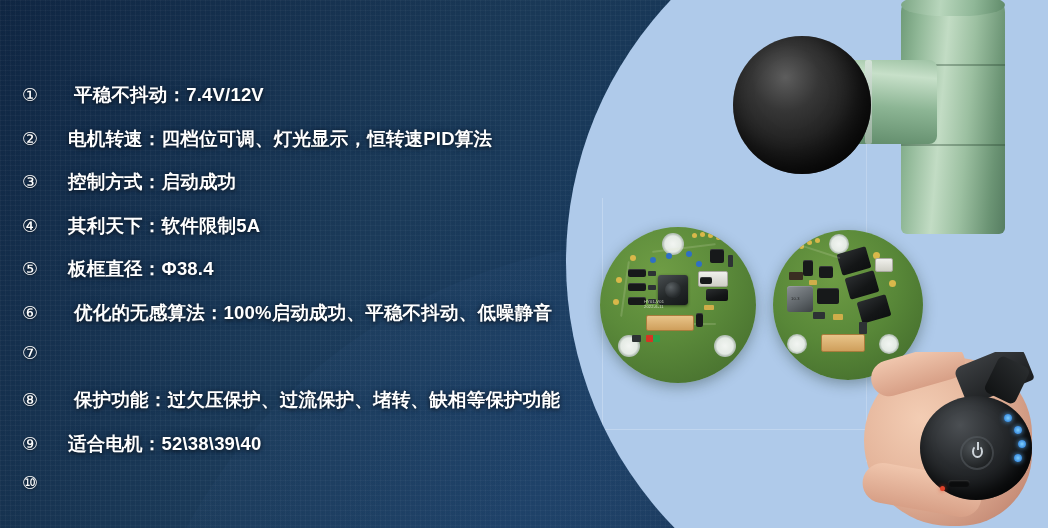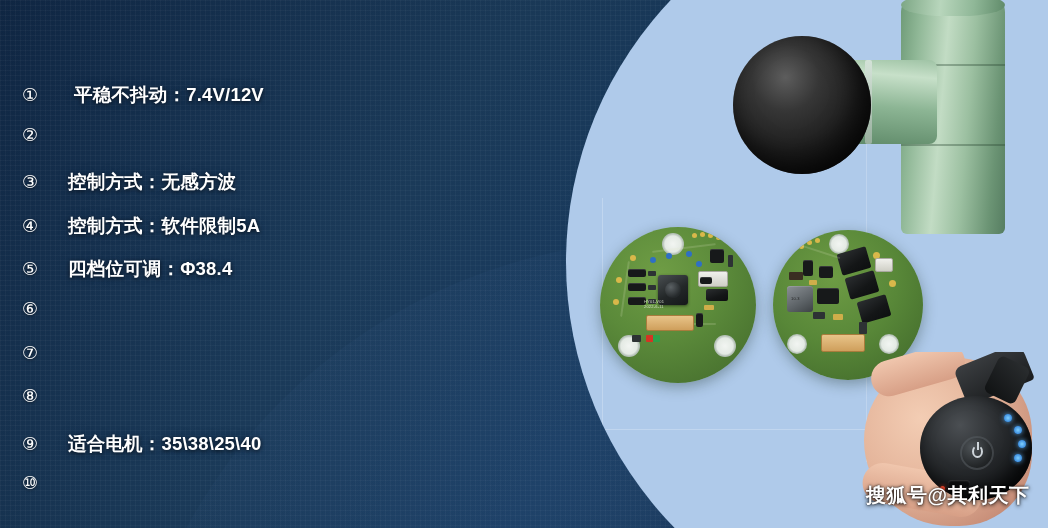--- a/index.html
+++ b/index.html
@@ -343,55 +343,57 @@
 
   <div class="spec-list">
 
     <div class="spec-row indent">
       <span class="spec-num">①</span>
       <span class="spec-text">平稳不抖动：7.4V/12V</span>
     </div>
 
     <div class="spec-row">
       <span class="spec-num">②</span>
+      <span class="spec-text">电机转速：四档位可调、灯光显示，恒转速PID算法</span>
     </div>
 
     <div class="spec-row">
       <span class="spec-num">③</span>
-      <span class="spec-text">控制方式：无感方波</span>
+      <span class="spec-text">控制方式：启动成功</span>
     </div>
 
     <div class="spec-row">
       <span class="spec-num">④</span>
-      <span class="spec-text">控制方式：软件限制5A</span>
+      <span class="spec-text">其利天下：软件限制5A</span>
     </div>
 
     <div class="spec-row">
       <span class="spec-num">⑤</span>
-      <span class="spec-text">四档位可调：Φ38.4</span>
+      <span class="spec-text">板框直径：Φ38.4</span>
     </div>
 
     <div class="spec-row indent">
       <span class="spec-num">⑥</span>
+      <span class="spec-text">优化的无感算法：100%启动成功、平稳不抖动、低噪静音</span>
     </div>
 
     <div class="spec-row">
       <span class="spec-num">⑦</span>
     </div>
 
     <div class="spec-row indent">
       <span class="spec-num">⑧</span>
+      <span class="spec-text">保护功能：过欠压保护、过流保护、堵转、缺相等保护功能</span>
     </div>
 
     <div class="spec-row">
       <span class="spec-num">⑨</span>
-      <span class="spec-text">适合电机：35\38\25\40</span>
+      <span class="spec-text">适合电机：52\38\39\40</span>
     </div>
 
     <div class="spec-row">
       <span class="spec-num">⑩</span>
     </div>
 
   </div>
 
-  <div class="watermark">搜狐号@其利天下</div>
 
 </div>
 
 </body></html>

